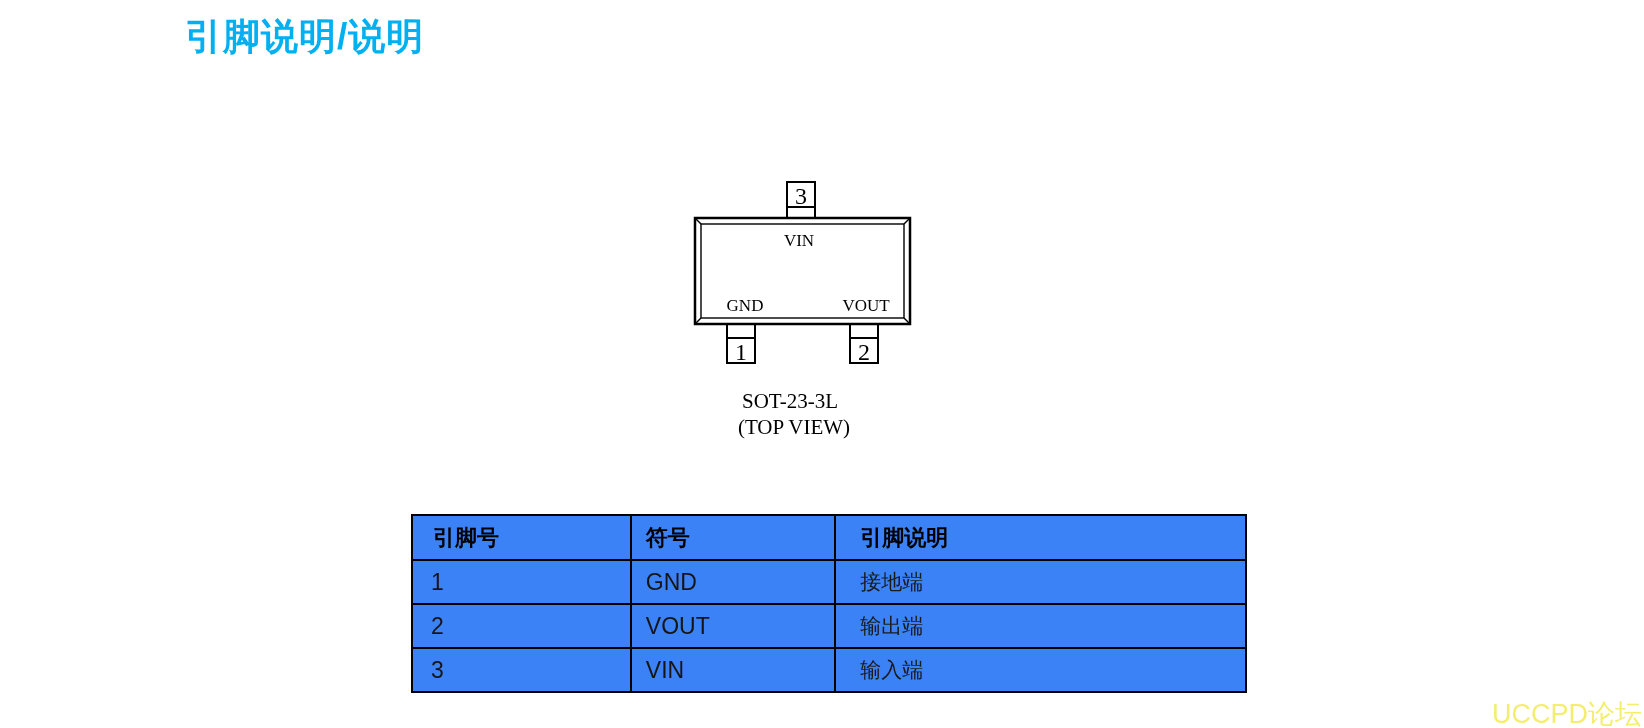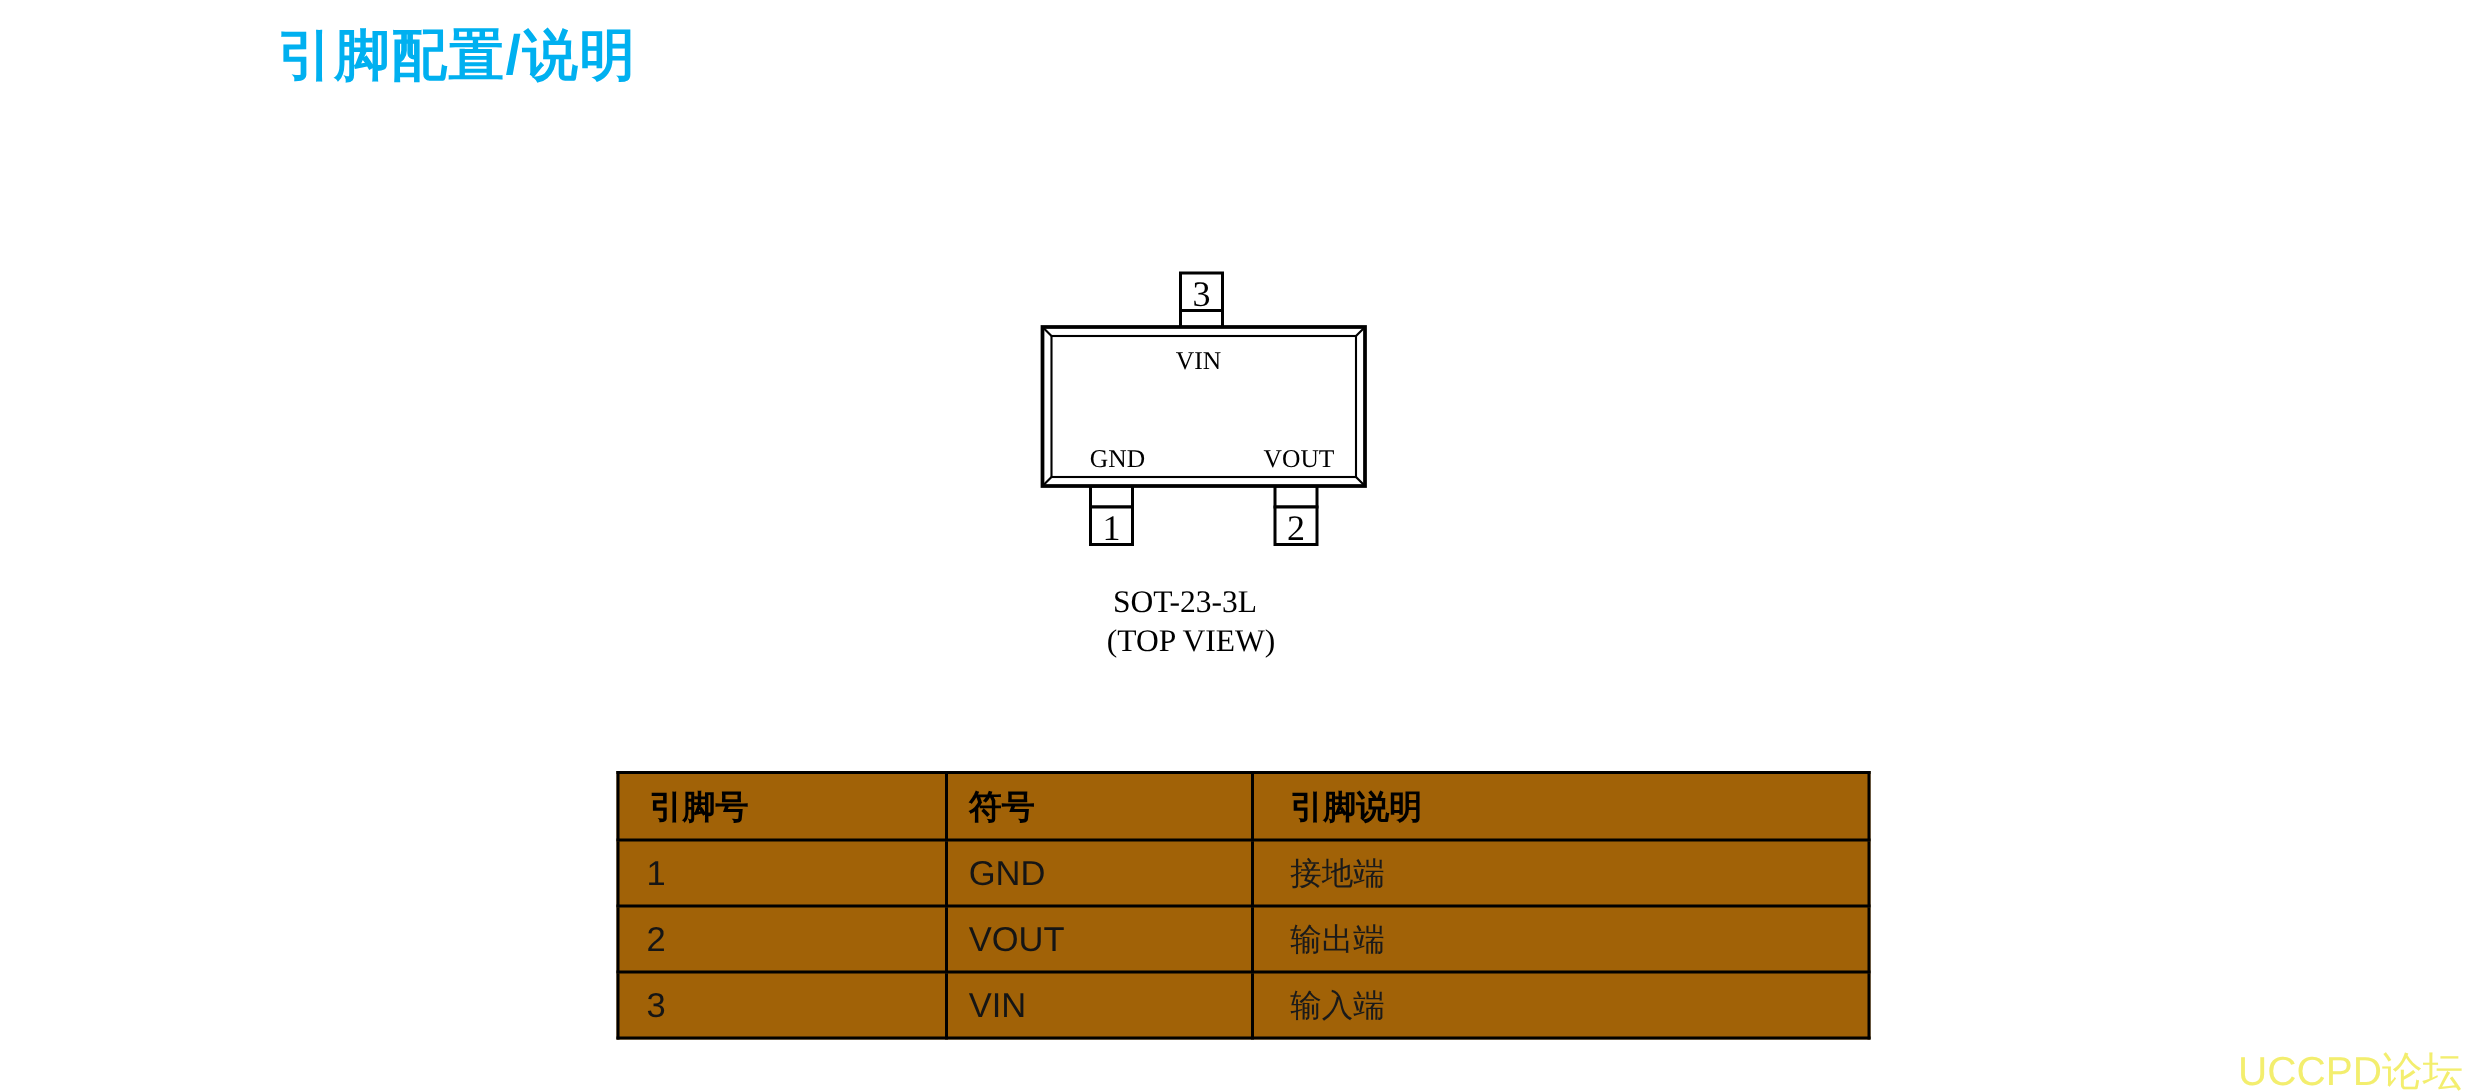--- a/index.html
+++ b/index.html
@@ -20,21 +20,21 @@
   }
 
   .diagram-svg { position:absolute; left:655px; top:170px; }
   .svg-line { stroke:#000000; fill:none; }
   .svg-box  { stroke:#000000; fill:#ffffff; }
   .svg-serif { font-family:"Liberation Serif", serif; fill:#000000; }
 
   .pin-table {
     position:absolute; left:411px; top:514px;
     width:836px; border-collapse:collapse; table-layout:fixed;
-    background:#a16207;
+    background:#3b82f6;
   }
   .pin-table th, .pin-table td {
     border:2px solid #000000;
     text-align:left; vertical-align:middle;
     overflow:hidden; white-space:nowrap;
   }
   .col-1 { width:212px; }
   .col-2 { width:198px; }
   .col-3 { width:398px; }
   .row-h { height:45px; }
@@ -63,21 +63,21 @@
     font-size:27px; font-weight:normal;
     color:#F3EE6E;
     font-family:"Liberation Sans", sans-serif;
   }
 </style>
 </head>
 <body>
 
 <div class="page">
 
-  <div class="page-title" style="color: rgb(0, 176, 240);">引脚配置/说明</div>
+  <div class="page-title" style="color: rgb(0, 176, 240);">引脚说明/说明</div>
 
   <svg class="diagram-svg" width="290" height="290" viewBox="0 0 290 290">
 
     <rect x="132" y="12" width="28" height="25" stroke-width="2" class="svg-box"></rect>
     <rect x="132" y="37" width="28" height="12" stroke-width="2" class="svg-box"></rect>
 
     <rect x="72" y="154" width="28" height="14" stroke-width="2" class="svg-box"></rect>
     <rect x="195" y="154" width="28" height="14" stroke-width="2" class="svg-box"></rect>
 
     <rect x="40" y="48" width="215" height="106" stroke-width="2.5" class="svg-box"></rect>

